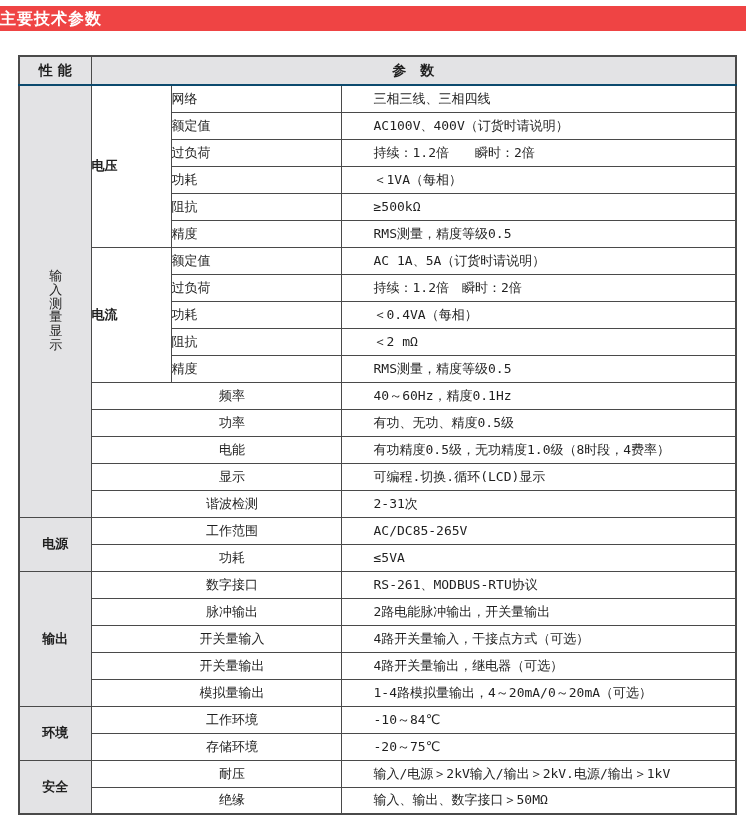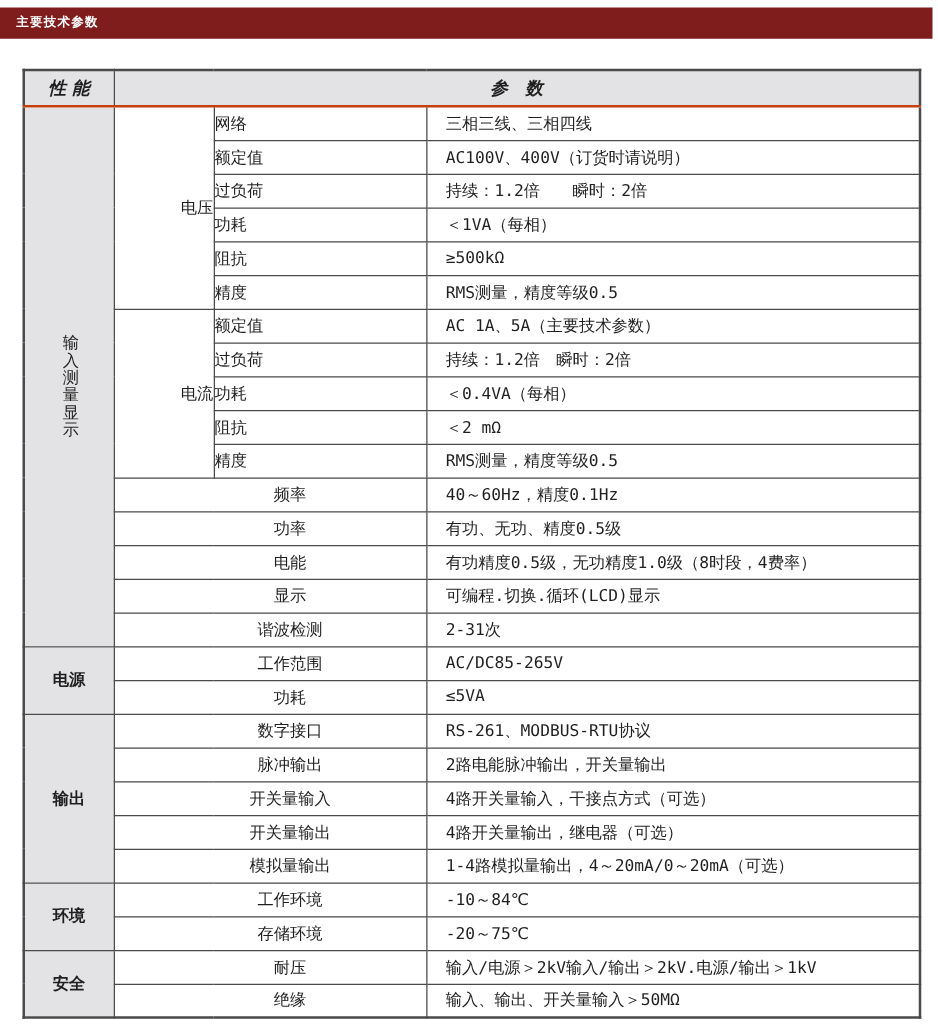--- a/index.html
+++ b/index.html
@@ -7,26 +7,25 @@
     width: 750px;
     background: #ffffff;
     font-family: "DejaVu Sans", "Liberation Sans", sans-serif;
   }
   body { height: 821px; overflow: hidden; }
 
   .banner {
     margin-top: 6px;
     width: 746px;
     height: 25px;
-    background: #7f1d1d;
+    background: #ef4444;
     color: #ffffff;
-    font-size: 10px;
+    font-size: 16px;
     font-weight: bold;
     line-height: 25px;
-    padding-left: 13px;
     letter-spacing: 1px;
   }
 
   .table-wrap { margin: 24px 0 0 18px; }
 
   table.specs {
     width: 717px;
     table-layout: fixed;
     border-collapse: collapse;
     border: 2px solid #4a4a4a;
@@ -39,48 +38,47 @@
     font-family: "DejaVu Sans Mono", "DejaVu Sans", sans-serif;
     overflow: hidden;
     white-space: nowrap;
   }
   tr.hdr td {
     height: 29px;
     background: #e3e3e5;
     font-weight: bold;
     text-align: center;
     font-size: 14px;
-    border-bottom: 2px solid #c2410c;
-    font-family: "DejaVu Sans", "Liberation Sans", sans-serif;
-    font-style: italic;
+    border-bottom: 2px solid #0c4a6e;
+    font-family: "DejaVu Sans", "Liberation Sans", sans-serif;
   }
   td.grp {
     background: #e3e3e5;
     font-weight: bold;
     text-align: center;
     vertical-align: middle;
     font-family: "DejaVu Sans", "Liberation Sans", sans-serif;
   }
   td.grp .vtext {
     display: inline-block;
     writing-mode: vertical-rl;
     text-orientation: upright;
     letter-spacing: 14px;
     font-weight: normal;
     font-size: 13px;
   }
   td.sub {
-    text-align: right;
+    text-align: left;
     vertical-align: middle;
-    font-weight: normal;
+    font-weight: bold;
     font-family: "DejaVu Sans", "Liberation Sans", sans-serif;
   }
   td.pname  { }
   td.pname2 { text-align: center; padding-left: 32px; }
-  td.pval   { text-align: left; padding-left: 15px; }
+  td.pval   { text-align: left; padding-left: 32px; }
 </style>
 </head>
 <body>
 
 <div class="banner">
   <span>主要技术参数</span>
 </div>
 
 <div class="table-wrap">
 <table class="specs">
@@ -122,21 +120,21 @@
       <td class="pval">≥500kΩ</td>
     </tr>
     <tr>
       <td class="pname">精度</td>
       <td class="pval">RMS测量，精度等级0.5</td>
     </tr>
 
     <tr>
       <td class="sub" rowspan="5">电流</td>
       <td class="pname">额定值</td>
-      <td class="pval">AC 1A、5A（主要技术参数）</td>
+      <td class="pval">AC 1A、5A（订货时请说明）</td>
     </tr>
     <tr>
       <td class="pname">过负荷</td>
       <td class="pval">持续：1.2倍　瞬时：2倍</td>
     </tr>
     <tr>
       <td class="pname">功耗</td>
       <td class="pval">＜0.4VA（每相）</td>
     </tr>
     <tr>
@@ -211,17 +209,17 @@
       <td class="pval">-20～75℃</td>
     </tr>
 
     <tr>
       <td class="grp" rowspan="2">安全</td>
       <td class="pname2" colspan="2">耐压</td>
       <td class="pval">输入/电源＞2kV输入/输出＞2kV.电源/输出＞1kV</td>
     </tr>
     <tr>
       <td class="pname2" colspan="2">绝缘</td>
-      <td class="pval">输入、输出、开关量输入＞50MΩ</td>
+      <td class="pval">输入、输出、数字接口＞50MΩ</td>
     </tr>
   </tbody>
 </table>
 </div>
 
 </body></html>

